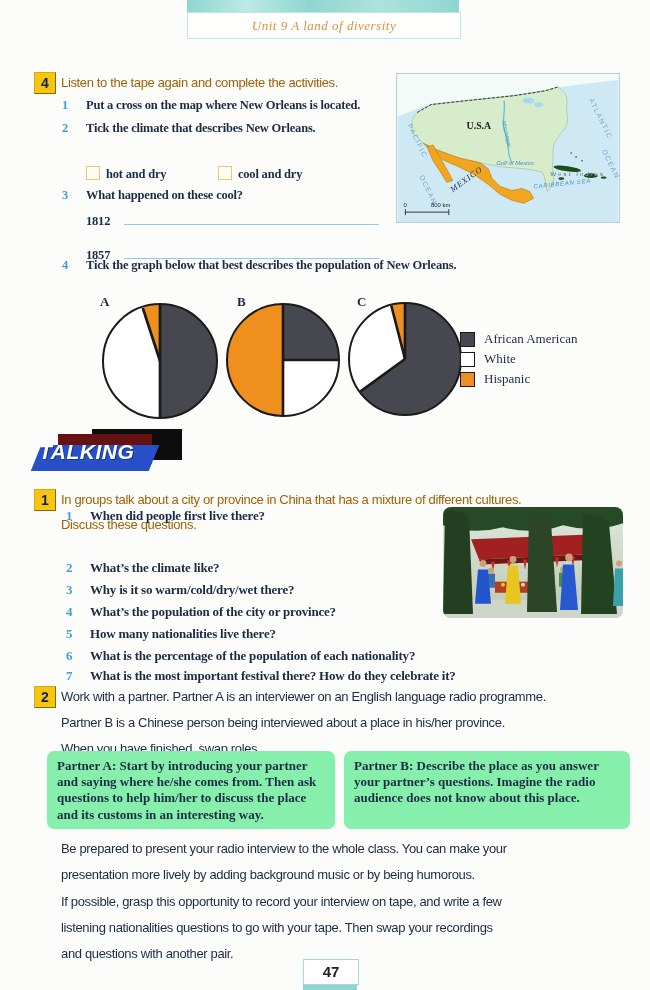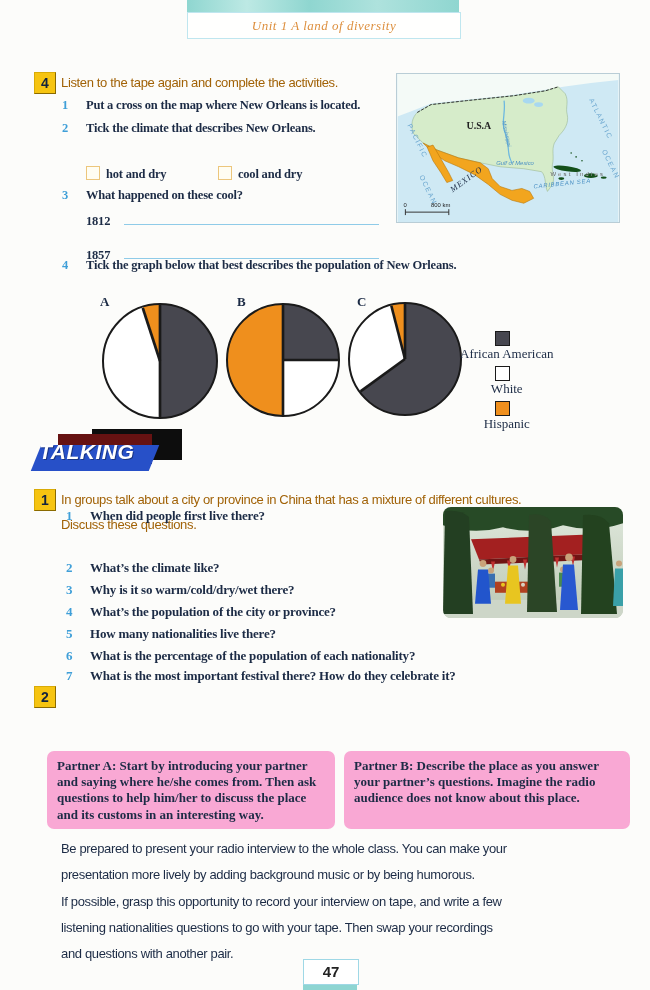--- a/index.html
+++ b/index.html
@@ -32,61 +32,61 @@
   .datelbl{display:inline-block;width:34px;}
 
   
   .map-wrap{position:absolute;left:396px;top:73px;width:224px;height:150px;
     border:1px solid #b9cdd6;box-sizing:border-box;}
 
   
   .pie-label{position:absolute;font-family:"Liberation Serif",serif;font-size:13px;font-weight:600;}
   .pie{position:absolute;border-radius:50%;border:2px solid #1a1a1a;overflow:hidden;}
   .legend{position:absolute;left:460px;top:331px;}
-  .legend-row{display:flex;align-items:center;margin-bottom:4px;flex-direction:column;}
+  .legend-row{display:flex;align-items:center;margin-bottom:4px;}
   .swatch{width:13px;height:13px;border:1.3px solid #1a1a1a;margin-right:9px;flex:none;}
   .legend-label{font-family:"Liberation Serif",serif;font-size:13px;color:#1c2b45;}
 
   
   .banner{position:absolute;left:32px;top:429px;width:140px;height:50px;}
   .tb-black{position:absolute;left:60px;top:0;width:90px;height:31px;background:#0d0d0d;}
   .tb-maroon{position:absolute;left:26px;top:5px;width:94px;height:30px;background:#661212;}
   .tb-blue{position:absolute;left:4px;top:16px;width:118px;height:26px;background:#2750c8;
     transform:skewX(-22deg);}
   .tb-text{position:absolute;left:7px;top:11px;color:#fff;font-style:italic;font-weight:bold;
     font-size:21px;letter-spacing:.5px;text-shadow:1px 1px 0 rgba(0,0,0,.35);}
 
   .qrow{position:absolute;left:66px;white-space:nowrap;font-family:"Liberation Serif",serif;
     font-size:13px;font-weight:600;letter-spacing:-.2px;}
   .qnum{display:inline-block;width:24px;color:#3f9fd8;}
 
   .photo-wrap{position:absolute;left:443px;top:507px;width:180px;height:111px;
     border-radius:8px;overflow:hidden;}
 
-  .pbox{position:absolute;top:751px;height:78px;background:#f9a8d4;border-radius:7px;
+  .pbox{position:absolute;top:751px;height:78px;background:#86efac;border-radius:7px;
     padding:7px 10px;box-sizing:border-box;font-family:"Liberation Serif",serif;
     font-size:13px;font-weight:600;line-height:16.2px;color:#1c2b45;}
   .pbox-a{left:47px;width:288px;}
   .pbox-b{left:344px;width:286px;}
 
   .para-line{white-space:nowrap;font-size:13px;letter-spacing:-.35px;line-height:26px;}
 
   
   .page-num-box{position:absolute;left:303px;top:959px;width:54px;height:24px;background:#fff;
     border:1px solid #9fd8e6;text-align:center;line-height:24px;font-weight:bold;font-size:15px;color:#222;}
   .footer-teal{position:absolute;left:303px;top:985px;width:54px;height:5px;background:#8ed5d2;}
 </style>
 </head>
 <body>
 
 <div class="page">
 
   <div class="teal-bar"></div>
   <div class="unit-box">
-    <span class="unit-title">Unit 1 A land of diversity</span>
+    <span class="unit-title">Unit 9 A land of diversity</span>
   </div>
 
   <div class="badge" style="left:34px;top:72px;">4</div>
   <div class="sans-line" style="left:61px;top:75px;">Listen to the tape again and complete the activities.</div>
 
   <div class="lrow" style="top:98px;">
     <span class="lnum">1</span><span>Put a cross on the map where New Orleans is located.</span>
   </div>
   <div class="lrow" style="top:121px;">
     <span class="lnum">2</span><span>Tick the climate that describes New Orleans.</span>
@@ -258,20 +258,25 @@
           <path d="M65,58 L75,58 L78,96 L62,96 Z" fill="#e8c520"></path>
         <circle cx="126" cy="50" r="3.8" fill="#c9a27a"></circle>
           <path d="M120,57 L131,57 L135,102 L117,102 Z" fill="#2858d0"></path>
         <circle cx="176" cy="56" r="3" fill="#c9a27a"></circle>
           <path d="M172,61 L180,61 L180,98 L170,98 Z" fill="#3aa0a8"></path>
       </g>
     </svg>
   </div>
 
   <div class="badge" style="left:34px;top:686px;">2</div>
+  <div class="abs" style="left:61px;top:684px;">
+    <div class="para-line">Work with a partner. Partner A is an interviewer on an English language radio programme.</div>
+    <div class="para-line">Partner B is a Chinese person being interviewed about a place in his/her province.</div>
+    <div class="para-line">When you have finished, swap roles.</div>
+  </div>
 
   <div class="pbox pbox-a">Partner A: Start by introducing your partner and saying where he/she comes from. Then ask questions to help him/her to discuss the place and its customs in an interesting way.</div>
   <div class="pbox pbox-b">Partner B: Describe the place as you answer your partner’s questions. Imagine the radio audience does not know about this place.</div>
 
   <div class="abs" style="left:61px;top:836px;">
     <div class="para-line">Be prepared to present your radio interview to the whole class. You can make your</div>
     <div class="para-line">presentation more lively by adding background music or by being humorous.</div>
   </div>
   <div class="abs" style="left:61px;top:889px;">
     <div class="para-line">If possible, grasp this opportunity to record your interview on tape, and write a few</div>

